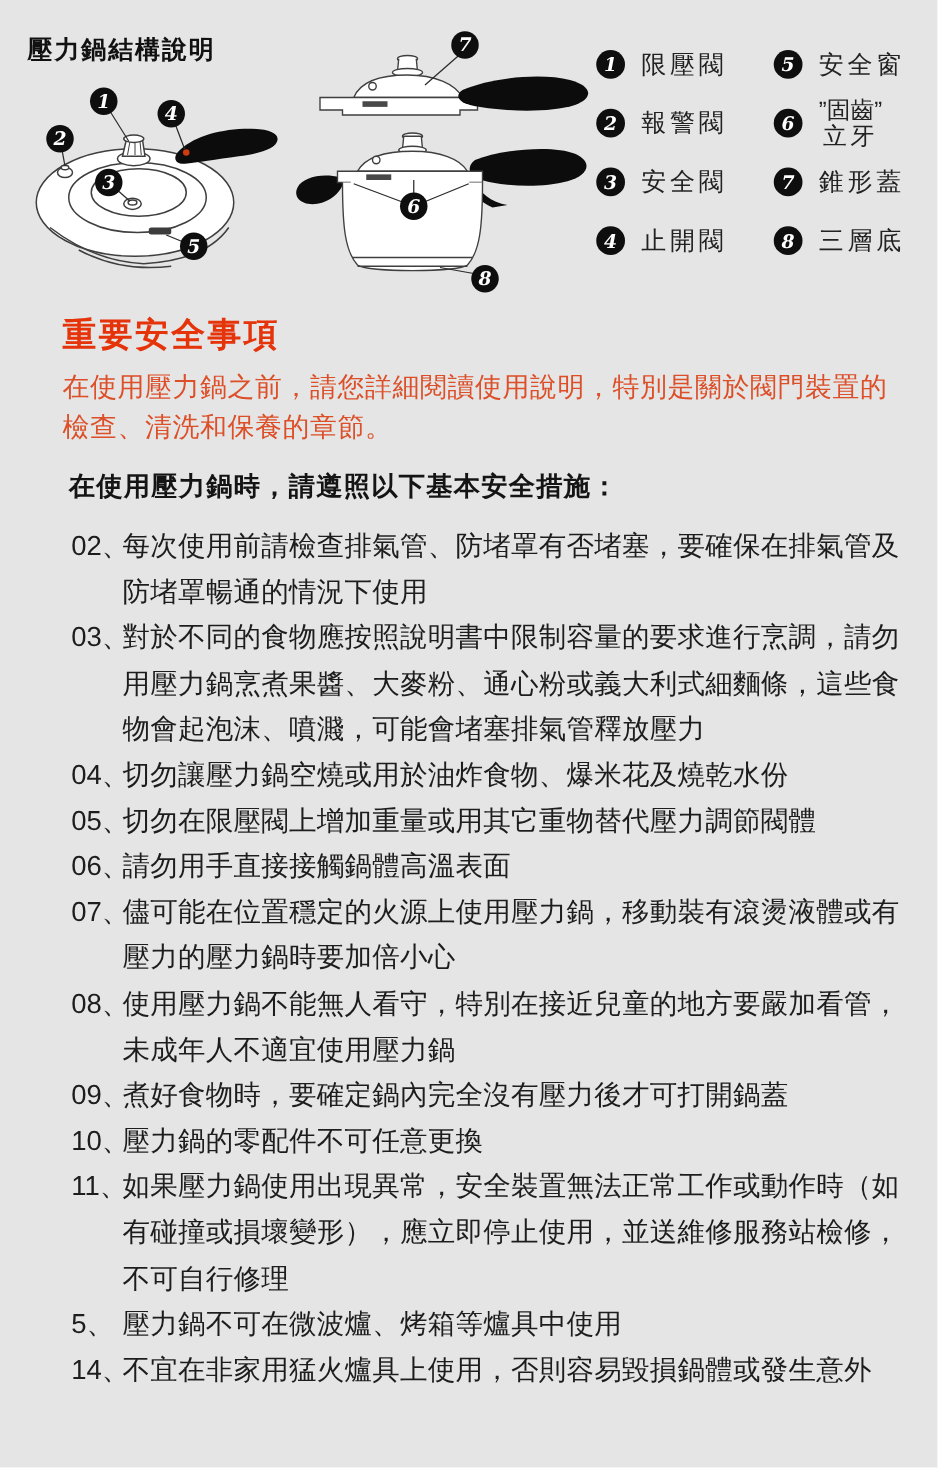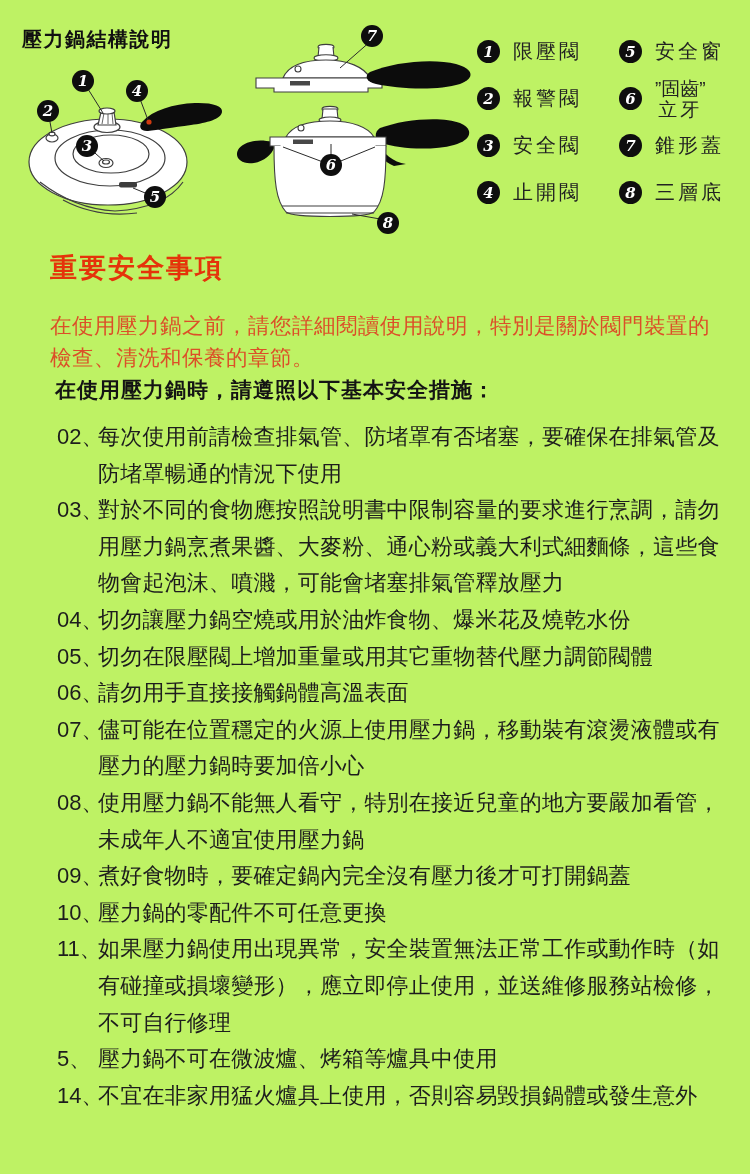--- a/index.html
+++ b/index.html
@@ -1,17 +1,17 @@
 <!DOCTYPE html>
 <html><head>
 <meta charset="utf-8">
 <style>
   html,body { margin:0; padding:0; background:#ffffff; }
   .page {
-    position:relative; width:750px; height:1174px; background:#bef264;
+    position:relative; width:750px; height:1174px; background:#e5e5e5;
     font-family:"Liberation Sans","DejaVu Sans",sans-serif;
     color:#1d1d1d; overflow:hidden;
   }
   
   .structure-title {
     position:absolute; left:22px; top:26px;
     font-size:20px; font-weight:bold; letter-spacing:1.5px; color:#111;
   }
   .diagram-left  { position:absolute; left:15px;  top:62px; width:220px; height:160px; }
   .diagram-right { position:absolute; left:228px; top:16px; width:250px; height:222px; }
@@ -31,21 +31,21 @@
   .legend-label-stack { display:flex; flex-direction:column; line-height:21px; font-size:19px; color:#222;justify-content:flex-end; }
   .legend-label-stack .l2 { text-align:center; letter-spacing:3px; }
   .svg-badge-num {
     font-family:"DejaVu Serif","Liberation Serif",serif;
     font-style:italic; font-weight:bold; font-size:15px; fill:#ffffff;
     text-anchor:middle;
   }
   
   .important { position:absolute; left:50px; top:250px; width:670px; }
   .important-heading { font-size:27px; font-weight:bold; color:#e5330a; letter-spacing:2px; }
-  .important-text { margin-top:24px; font-size:21.5px; color:#dc4f28; line-height:32px; letter-spacing:0.5px; }
+  .important-text { margin-top:8px; font-size:21.5px; color:#dc4f28; line-height:32px; letter-spacing:0.5px; }
   
   .measures { position:absolute; left:0; top:374px; width:750px; }
   .measures-heading { margin-left:55px; font-size:21px; font-weight:bold; color:#141414; letter-spacing:1px; line-height:32px; }
   .measures-list { margin-top:13px; }
   .measure-item { display:flex; padding-left:57px; font-size:22px; line-height:36.6px; color:#1d1d1d; }
   .measure-num { width:41px; flex-shrink:0; white-space:nowrap; }
   .measure-text { width:632px; letter-spacing:0.2px; }
 </style>
 </head>
 <body>

